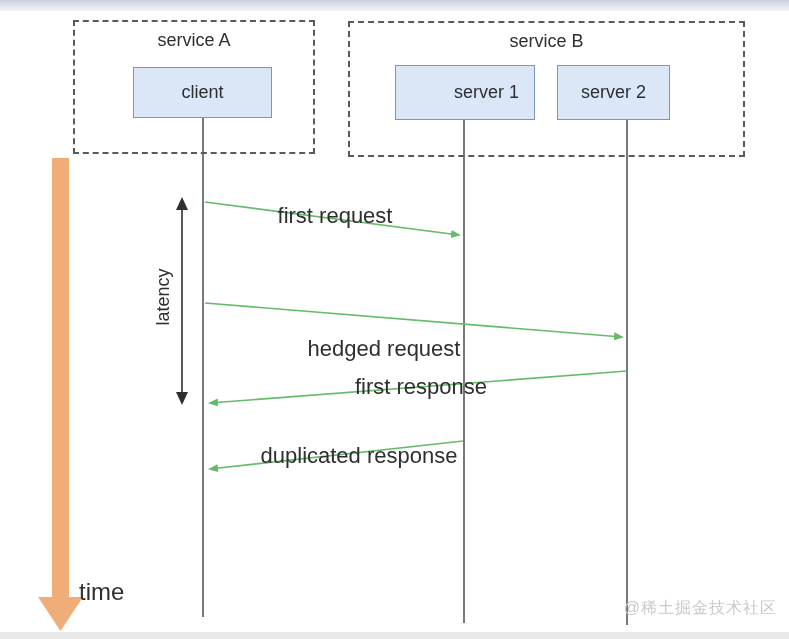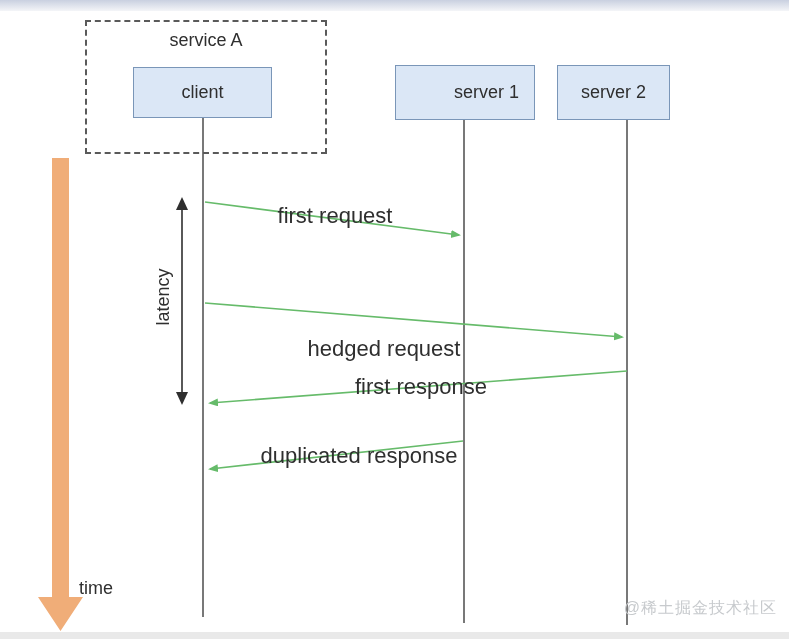--- a/index.html
+++ b/index.html
@@ -26,21 +26,21 @@
     border: 2px dashed #5a5a5a;
     background: transparent;
     box-sizing: border-box;
   }
   .group-box .group-title {
     text-align: center;
     margin-top: 8px;
     font-size: 18px;
     color: #2f2f2f;
   }
-  #group-service-a { left: 85px; top: 20px; width: 242px; height: 134px; }
+  #group-service-a { left: 73px; top: 20px; width: 242px; height: 134px; }
   #group-service-b { left: 348px; top: 21px; width: 397px; height: 136px; }
   .node-box {
     position: absolute;
     background: #dbe7f6;
     border: 1px solid #7a96b8;
     box-sizing: border-box;
     display: flex;
     align-items: center;
     justify-content: center;
     font-size: 18px;
@@ -64,21 +64,21 @@
     position: absolute;
     left: 163px; top: 297px;
     transform: translate(-50%, -50%) rotate(-90deg);
     font-size: 18px;
     white-space: nowrap;
     color: #2f2f2f;
   }
   .time-label {
     position: absolute;
     left: 79px; top: 578px;
-    font-size: 18px;
+    font-size: 24px;
     color: #2f2f2f;
     text-align: center;
   }
   .watermark {
     position: absolute;
     right: 12px; top: 598px;
     font-size: 16px;
     color: #c7cacd;
     letter-spacing: 1px;
   }
@@ -113,20 +113,23 @@
       <polygon points="182,405 176,392 188,392" fill="#2f2f2f"></polygon>
     </g>
 
     <path d="M52,158 L69,158 L69,597 L83,597 L60.5,631 L38,597 L52,597 Z" fill="#f0ad78"></path>
   </svg>
 
   <div class="group-box" id="group-service-a">
     <div class="group-title">service A</div>
   </div>
 
+  <div class="group-box" id="group-service-b">
+    <div class="group-title">service B</div>
+  </div>
 
   <div class="node-box" id="node-client">client</div>
   <div class="node-box" id="node-server1">server 1</div>
   <div class="node-box" id="node-server2">server 2</div>
 
   <div class="msg-label" id="msg-label-0">first request</div>
   <div class="msg-label" id="msg-label-1">hedged request</div>
   <div class="msg-label" id="msg-label-2">first response</div>
   <div class="msg-label" id="msg-label-3">duplicated response</div>
 

